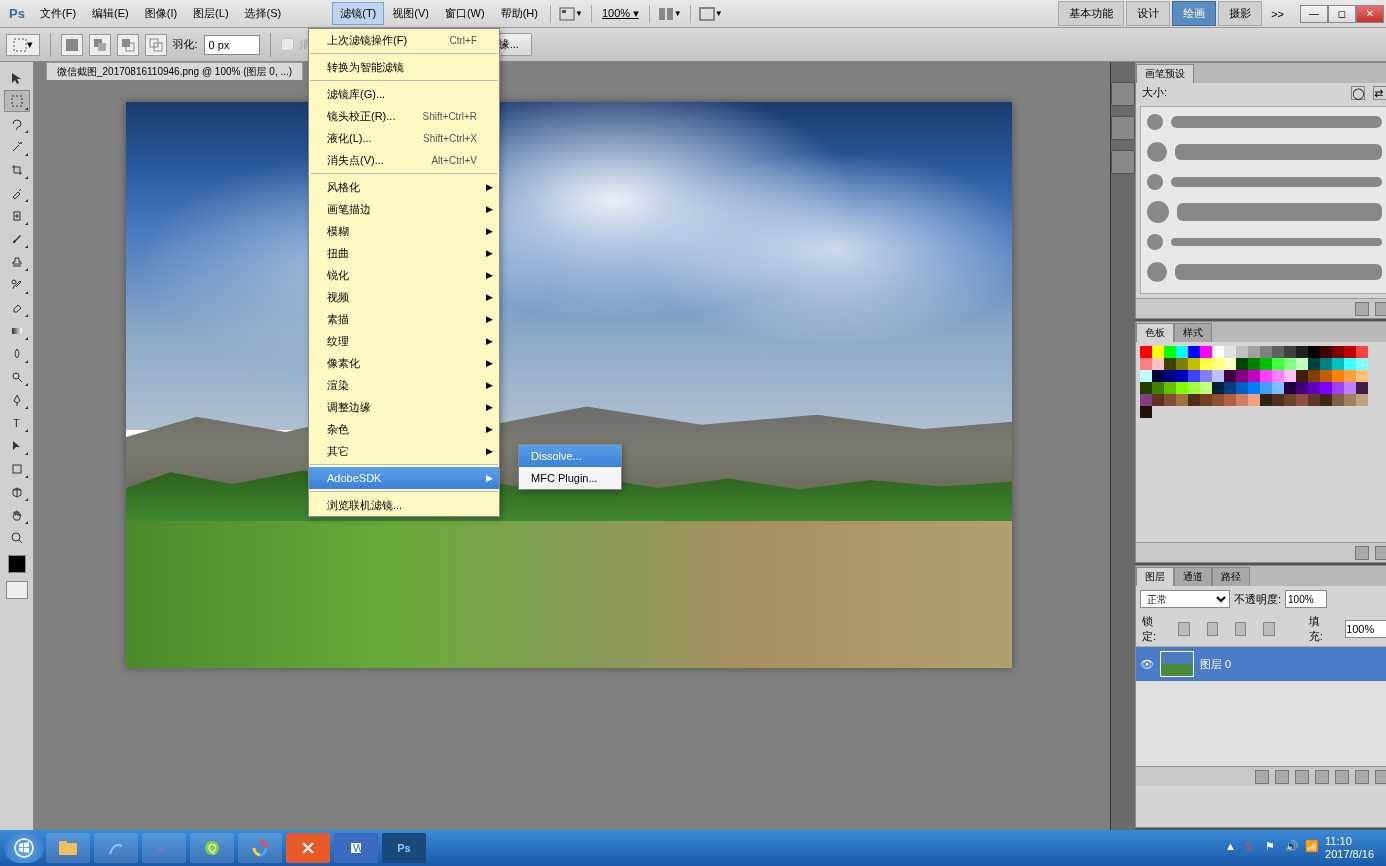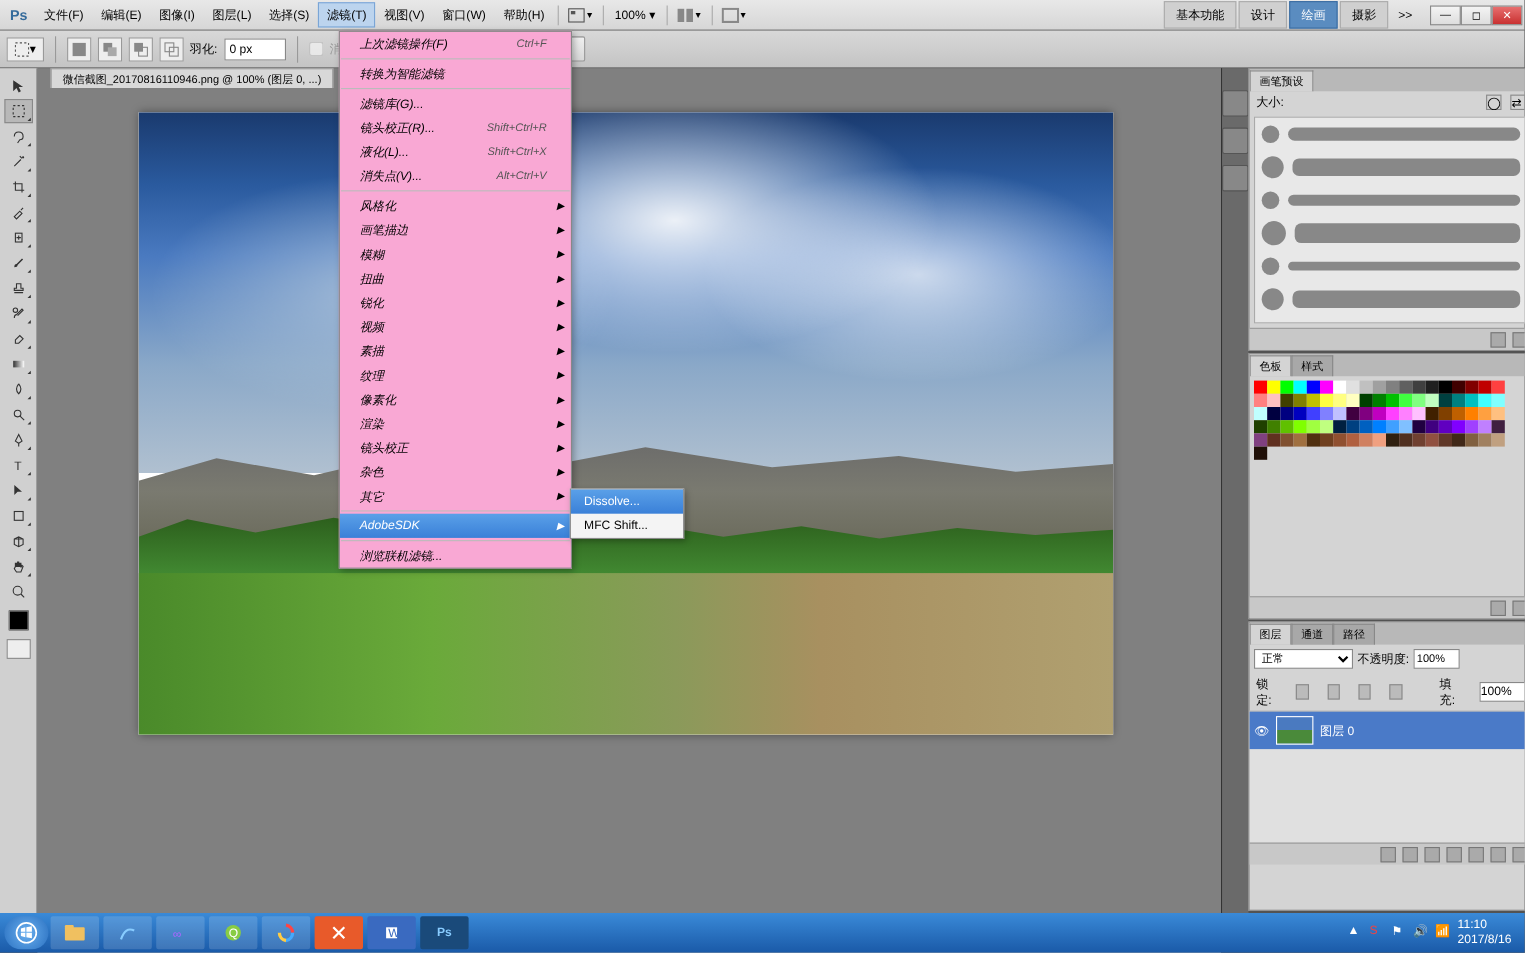--- a/index.html
+++ b/index.html
@@ -2,24 +2,24 @@
 <html><head>
 <meta charset="utf-8">
 <style>
 * { margin: 0; padding: 0; box-sizing: border-box; font-family: "Microsoft YaHei", Tahoma, sans-serif; font-size: 11px; user-select: none; }
 body { width: 1386px; height: 866px; background: #535353; overflow: hidden; }
 
 
 .menubar { height: 28px; background: linear-gradient(#e8e8e8,#d6d6d6); display: flex; align-items: center; border-bottom: 1px solid #999; padding: 0 2px; }
 .ps-logo { width: 22px; height: 18px; margin: 0 4px; color: #356b9b; font-weight: bold; font-size: 13px; display:flex; align-items:center; justify-content:center;}
 .menubar .mitem { padding: 4px 8px; cursor: default; }
-.menubar .mitem.active { background: #bcd4ee; border:1px solid #7aa5d6; padding:3px 7px; }
+.menubar .mitem.active { background: #bcd4ee; border:1px solid #7aa5d6; padding:3px 7px;margin-left:43px; }
 .menubar .sep { width:1px; height:18px; background:#aaa; margin:0 4px; }
 .menubar .icon-btn { width:28px; height:22px; display:flex; align-items:center; justify-content:center; margin:0 2px; border:1px solid transparent; }
-.menubar .txt { padding:0 6px; }
+.menubar .txt { padding:0 6px;text-decoration:underline; }
 .menubar .spacer { flex:1; }
 .menubar .workspace { padding:4px 10px; background:#d0d0d0; border:1px solid #aaa; margin:0 1px; }
 .menubar .workspace.active { background:#5a8cc0; color:#fff; border-color:#3a6ca0;}
 .winbtns { display:flex; margin-left:8px; }
 .winbtns div { width:28px; height:18px; border:1px solid #888; background:linear-gradient(#f4f4f4,#ddd); display:flex;align-items:center;justify-content:center; font-size:10px;}
 .winbtns .close { background:linear-gradient(#e87070,#c83030); color:#fff;}
 
 
 .optbar { height: 34px; background: linear-gradient(#d8d8d8,#c4c4c4); display:flex; align-items:center; border-bottom:1px solid #888; padding:0 6px; gap:6px;}
 .optbar .box { border:1px solid #999; background:#eee; padding:2px 6px; height:22px; display:flex; align-items:center; }
@@ -83,21 +83,21 @@
 .layer-controls{display:flex;align-items:center;gap:4px;padding:4px;}
 .layer-controls select,.layer-controls input{border:1px solid #888;background:#fff;height:18px;font-size:10px;padding:0 2px;}
 .lock-row{display:flex;align-items:center;gap:17px;padding:2px 6px;}
 .lock-row .lico{width:14px;height:14px;background:#bbb;border:1px solid #888;}
 .layers-list{height:120px;background:#e0e0e0;border-top:1px solid #aaa;}
 .layer-item{display:flex;align-items:center;height:34px;background:#4a7ac8;color:#fff;padding:0 4px;gap:6px;}
 .layer-item .eye{width:14px;height:14px;display:flex;align-items:center;justify-content:center;}
 .layer-item .thumb{width:34px;height:26px;background:linear-gradient(#4a7ac0 50%,#4a8a3a 50%);border:1px solid #fff;}
 
 
-.dropdown { position:absolute; top:28px; left:308px; width:212px; background:#f9a8d4; border:1px solid #888; box-shadow:2px 2px 6px rgba(0,0,0,0.3); z-index:100;font-style:italic;}
+.dropdown { position:absolute; top:28px; left:308px; width:192px; background:#fef9c3; border:1px solid #888; box-shadow:2px 2px 6px rgba(0,0,0,0.3); z-index:100;}
 .dropdown .mrow { display:flex; align-items:center; height:22px; padding:0 22px 0 18px; position:relative;}
 .dropdown .mrow.hl { background:linear-gradient(#5aa0e8,#3a80d8); color:#fff;}
 .dropdown .mrow .sc{margin-left:auto;font-size:10px;color:#555;}
 .dropdown .mrow .arr{position:absolute;right:6px;font-size:9px;}
 .dropdown hr{border:none;border-top:1px solid #bbb;margin:2px 1px;}
 .submenu { position:absolute; top:444px; left:518px; width:104px; background:#f4f4f4; border:1px solid #888; box-shadow:2px 2px 6px rgba(0,0,0,0.3); z-index:101;}
 .submenu .mrow{display:flex;align-items:center;height:22px;padding:0 12px;}
 .submenu .mrow.hl{background:linear-gradient(#5aa0e8,#3a80d8);color:#fff;}
 
 
@@ -629,21 +629,21 @@
     </div>
     <div class="mrow">
       <span>像素化</span>
       <span class="arr">▶</span>
     </div>
     <div class="mrow">
       <span>渲染</span>
       <span class="arr">▶</span>
     </div>
     <div class="mrow">
-      <span>镜头校正</span>
+      <span>调整边缘</span>
       <span class="arr">▶</span>
     </div>
     <div class="mrow">
       <span>杂色</span>
       <span class="arr">▶</span>
     </div>
     <div class="mrow">
       <span>其它</span>
       <span class="arr">▶</span>
     </div>
@@ -652,21 +652,21 @@
       <span>AdobeSDK</span>
       <span class="arr">▶</span>
     </div>
     <hr>
     <div class="mrow">
       <span>浏览联机滤镜...</span>
     </div>
   </div>
 <div class="submenu" id="sub">
     <div class="mrow hl">Dissolve...</div>
-    <div class="mrow">MFC Shift...</div>
+    <div class="mrow">MFC Plugin...</div>
   </div>
 
 <div class="taskbar">
   <div class="start">
       <svg width="22" height="22">
         <circle cx="11" cy="11" r="9" fill="none" stroke="#fff" stroke-width="1.5"></circle>
         <path d="M6 7 L10 6 L10 10 L6 10 Z M11 6 L16 5 L16 10 L11 10 Z M6 11 L10 11 L10 15 L6 14 Z M11 11 L16 11 L16 16 L11 15 Z" fill="#fff"></path>
       </svg>
     </div>
   <div class="tbtn">

